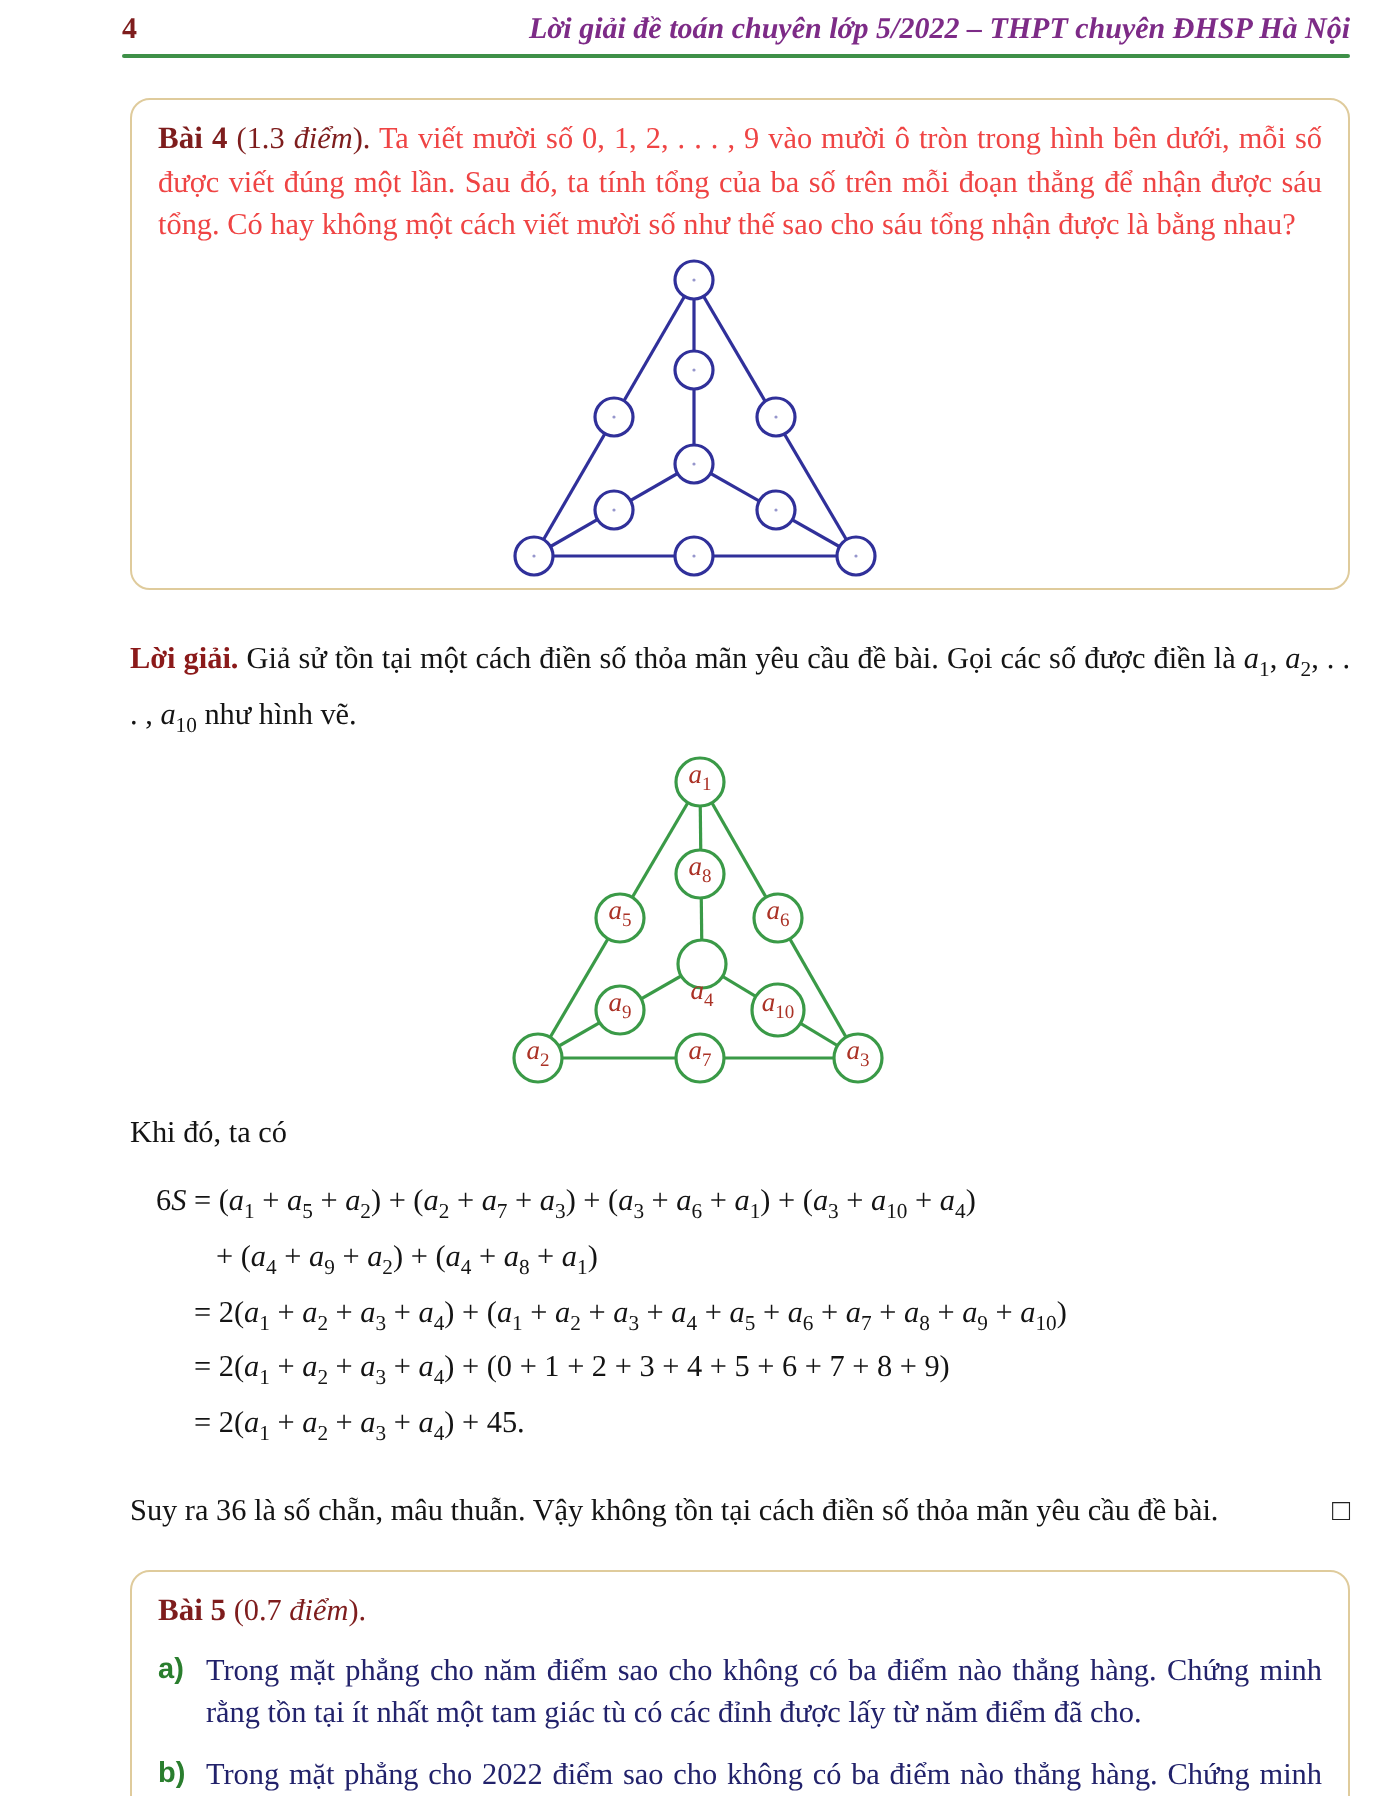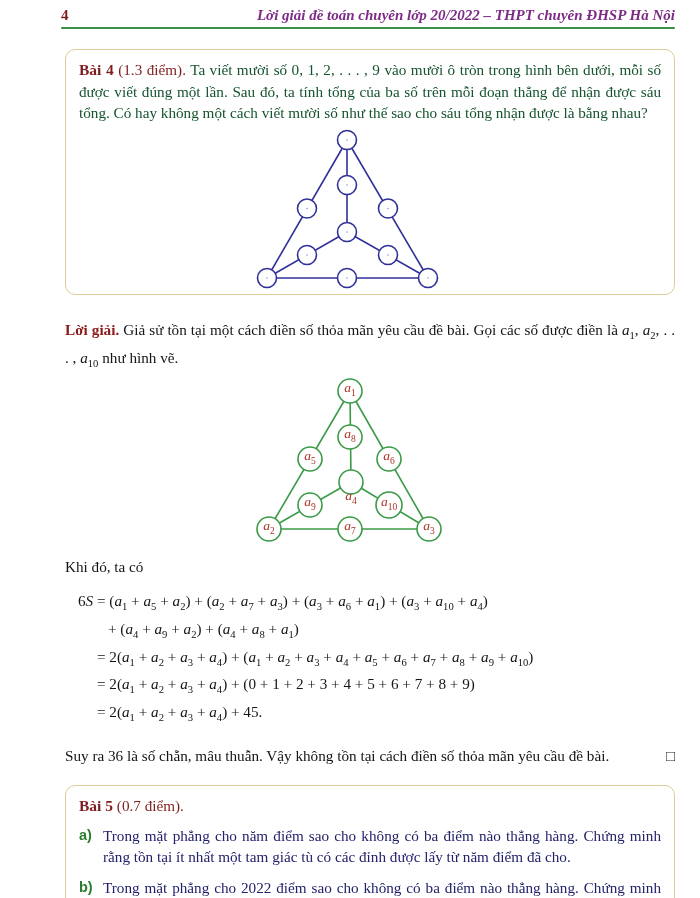--- a/index.html
+++ b/index.html
@@ -34,22 +34,22 @@
     padding:9px 13px 0 13px;
     background:#ffffff;
   }
   .box1{height:246px;}
   .box2{height:146px;margin-top:17px;}
   .problem-title-label{
     font-family:Liberation Serif, serif;
     font-weight:bold;font-size:15.5px;color:#7e1d1d;margin-top:48px;
   }
   .problem-points{color:#7e1d1d;font-size:15.2px;}
-  .pts-italic{margin-top:12px;}
-  .problem-text{color:#14532d;}
+  .pts-italic{font-style:italic;margin-top:12px;}
+  .problem-text{color:#ef4444;}
   .para{
     font-size:15.2px;line-height:21.6px;text-align:justify;
   }
   
   .diagram1-wrap{margin:4px 0 0 175px;width:190px;height:163px;}
   .diagram2-wrap{position:relative;margin:3px 0 0 253px;width:194px;height:168px;}
   .nlab{
     position:absolute;transform:translate(-50%,-54%);
     color:#ab3226;font-size:13.5px;line-height:13px;white-space:nowrap;
     font-family:"Liberation Serif", serif;
@@ -79,21 +79,21 @@
   }
   .item-text{flex:1;color:#22226b;font-size:15.2px;line-height:21.2px;text-align:justify;}
 </style>
 </head>
 <body>
 
 <div class="page">
 
   <div class="header">
     <span class="page-number">4</span>
-    <span class="header-title">Lời giải đề toán chuyên lớp 20/2022 – THPT chuyên ĐHSP Hà Nội</span>
+    <span class="header-title">Lời giải đề toán chuyên lớp 5/2022 – THPT chuyên ĐHSP Hà Nội</span>
   </div>
   <div class="header-rule"></div>
 
   <div class="problem-box box1">
     <p class="para" style="margin:0;">
       <span class="problem-title-label">Bài 4</span><span class="problem-points"> <span>(1.3 </span><span class="pts-italic">điểm</span><span>).</span></span>
       <span class="problem-text">Ta viết mười số 0, 1, 2, . . . , 9 vào mười ô tròn trong hình bên dưới, mỗi số được viết đúng một lần. Sau đó, ta tính tổng của ba số trên mỗi đoạn thẳng để nhận được sáu tổng. Có hay không một cách viết mười số như thế sao cho sáu tổng nhận được là bằng nhau?</span>
     </p>
 
     <div class="diagram1-wrap">

